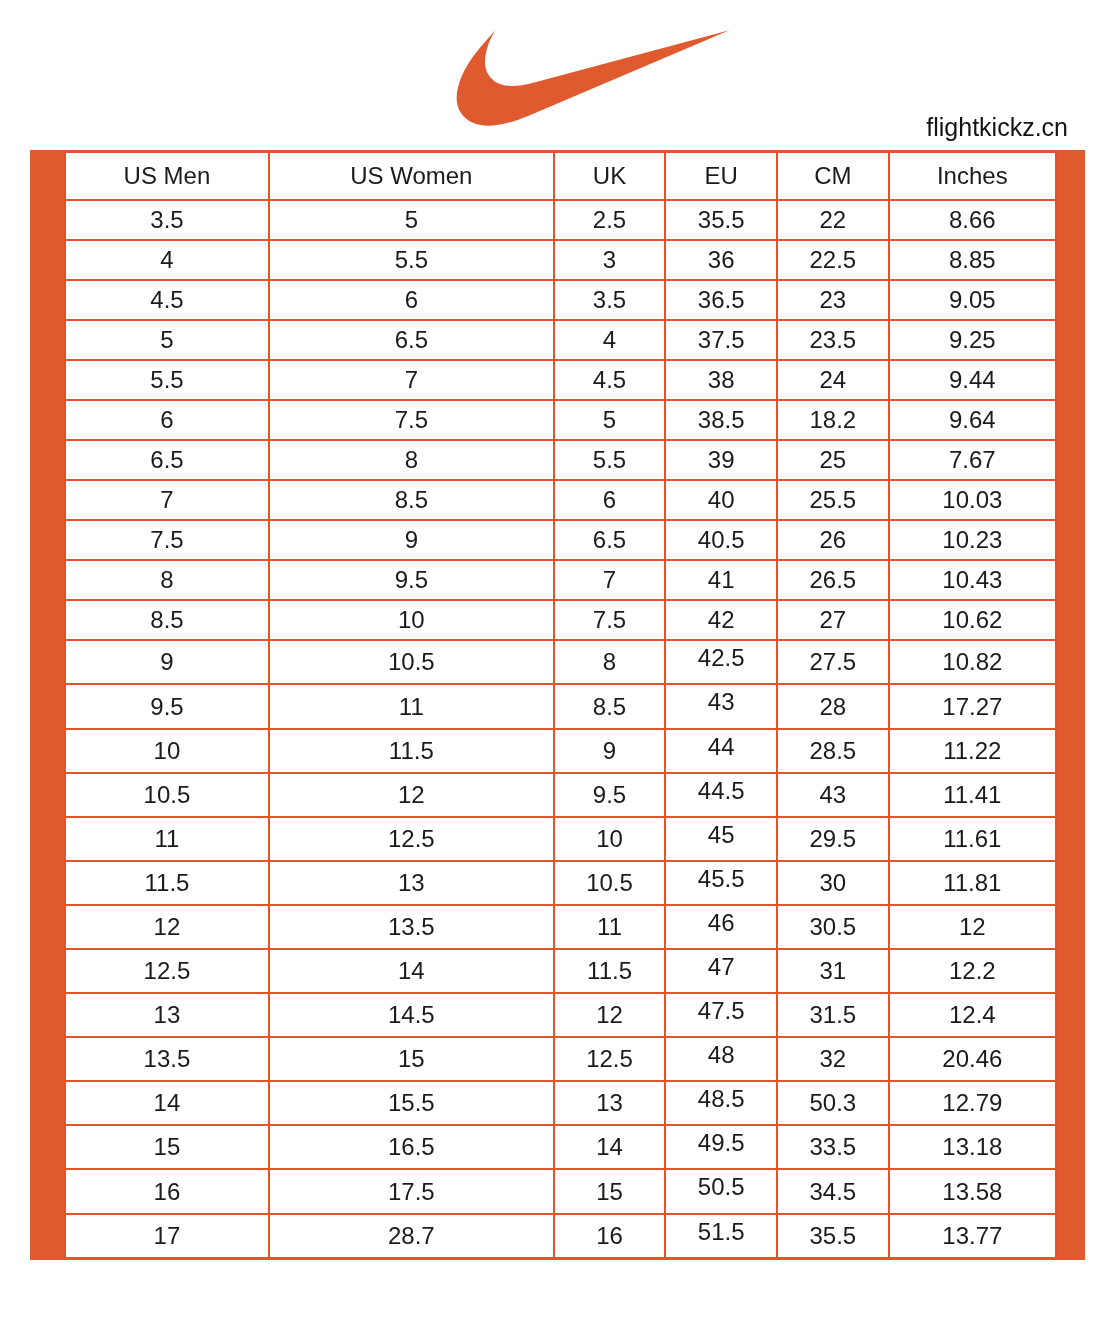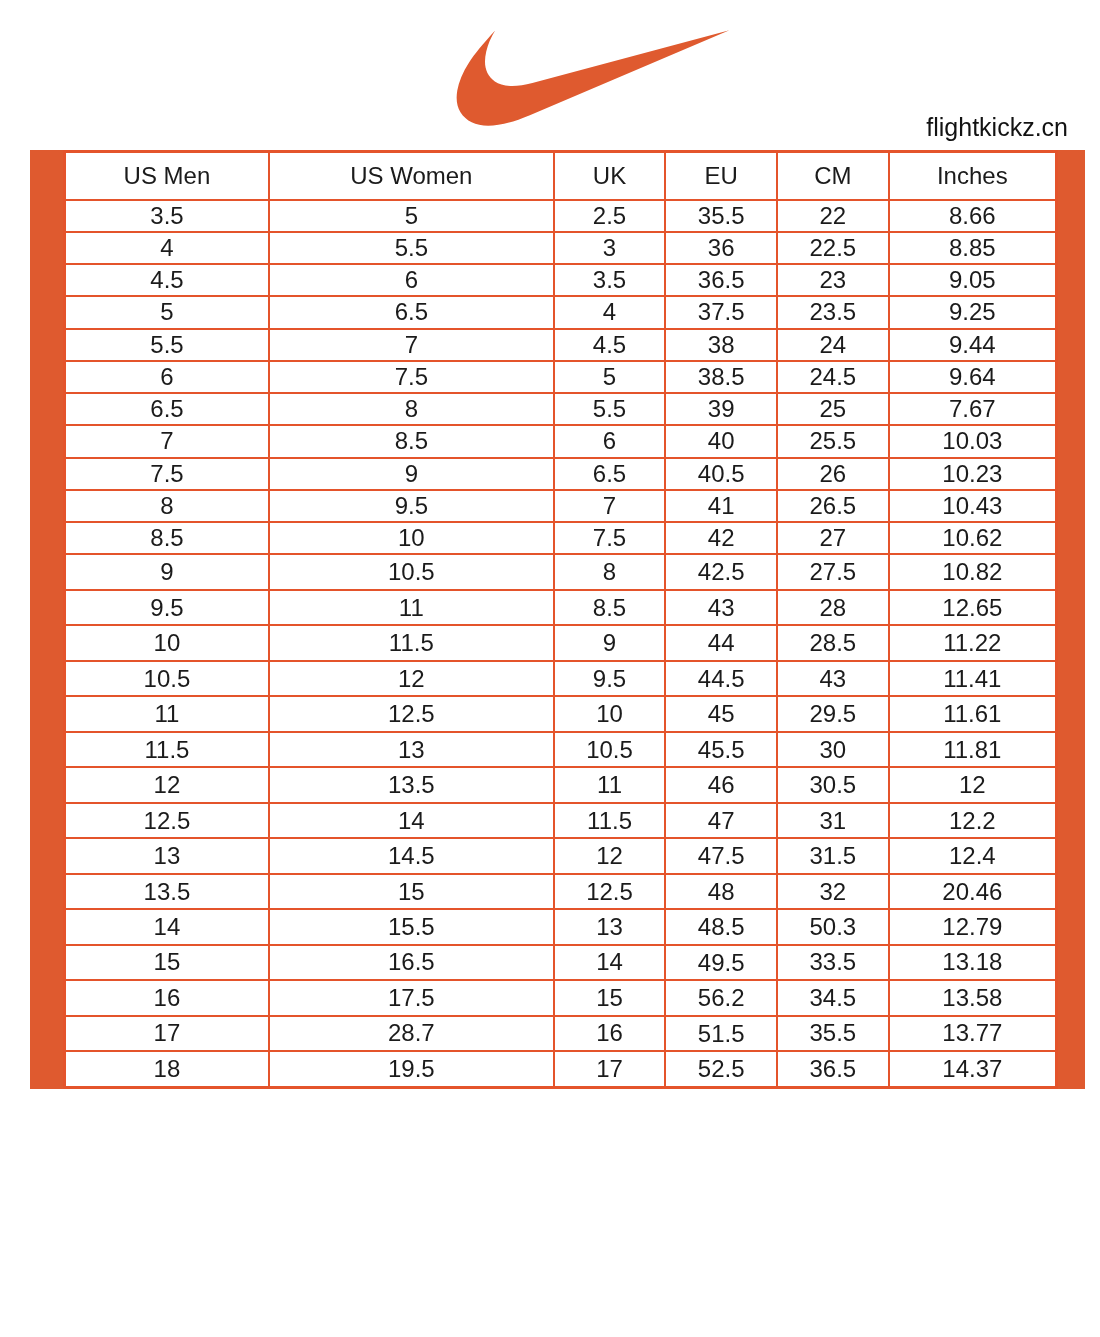--- a/index.html
+++ b/index.html
@@ -11,21 +11,21 @@
     position:relative; overflow:hidden;
   }
   .masthead { position:absolute; left:0; top:0; width:1100px; height:150px; }
   .swoosh { position:absolute; left:452px; top:28px; width:282px; height:100px; color:var(--accent); }
   .site-label {
     position:absolute; right:32px; top:112px;
     font-size:25px; line-height:30px; color:#121212; font-weight:500;
   }
   .chart-wrap {
     position:absolute; left:30px; top:150px;
-    width:1055px; height:939px;
+    width:1055px; height:1110px;
     display:flex; align-items:stretch;
   }
   .strip { background:var(--accent); flex:0 0 auto; }
   .strip-left  { width:33px; }
   .strip-right { width:27px; }
   table.size-table {
     flex:1 1 auto; height:100%;
     border-collapse:collapse; table-layout:fixed;
     border:3px solid var(--border);
     background:#fff;
@@ -102,21 +102,21 @@
           <td>4.5</td>
           <td>38</td>
           <td>24</td>
           <td>9.44</td>
         </tr>
         <tr>
           <td>6</td>
           <td>7.5</td>
           <td>5</td>
           <td>38.5</td>
-          <td>24.5</td>
+          <td>18.2</td>
           <td>9.64</td>
         </tr>
         <tr>
           <td>6.5</td>
           <td>8</td>
           <td>5.5</td>
           <td>39</td>
           <td>25</td>
           <td>7.67</td>
         </tr>
@@ -159,21 +159,21 @@
           <td class="eu-raised">42.5</td>
           <td>27.5</td>
           <td>10.82</td>
         </tr>
         <tr>
           <td>9.5</td>
           <td>11</td>
           <td>8.5</td>
           <td class="eu-raised">43</td>
           <td>28</td>
-          <td>12.65</td>
+          <td>17.27</td>
         </tr>
         <tr>
           <td>10</td>
           <td>11.5</td>
           <td>9</td>
           <td class="eu-raised">44</td>
           <td>28.5</td>
           <td>11.22</td>
         </tr>
         <tr>
@@ -245,36 +245,28 @@
           <td>16.5</td>
           <td>14</td>
           <td class="eu-raised">49.5</td>
           <td>33.5</td>
           <td>13.18</td>
         </tr>
         <tr>
           <td>16</td>
           <td>17.5</td>
           <td>15</td>
-          <td class="eu-raised">56.2</td>
+          <td class="eu-raised">50.5</td>
           <td>34.5</td>
           <td>13.58</td>
         </tr>
         <tr>
           <td>17</td>
           <td>28.7</td>
           <td>16</td>
           <td class="eu-raised">51.5</td>
           <td>35.5</td>
           <td>13.77</td>
         </tr>
-        <tr>
-          <td>18</td>
-          <td>19.5</td>
-          <td>17</td>
-          <td class="eu-raised">52.5</td>
-          <td>36.5</td>
-          <td>14.37</td>
-        </tr>
       </tbody>
   </table>
   <div class="strip strip-right"></div>
 </main>
 
 </body></html>

